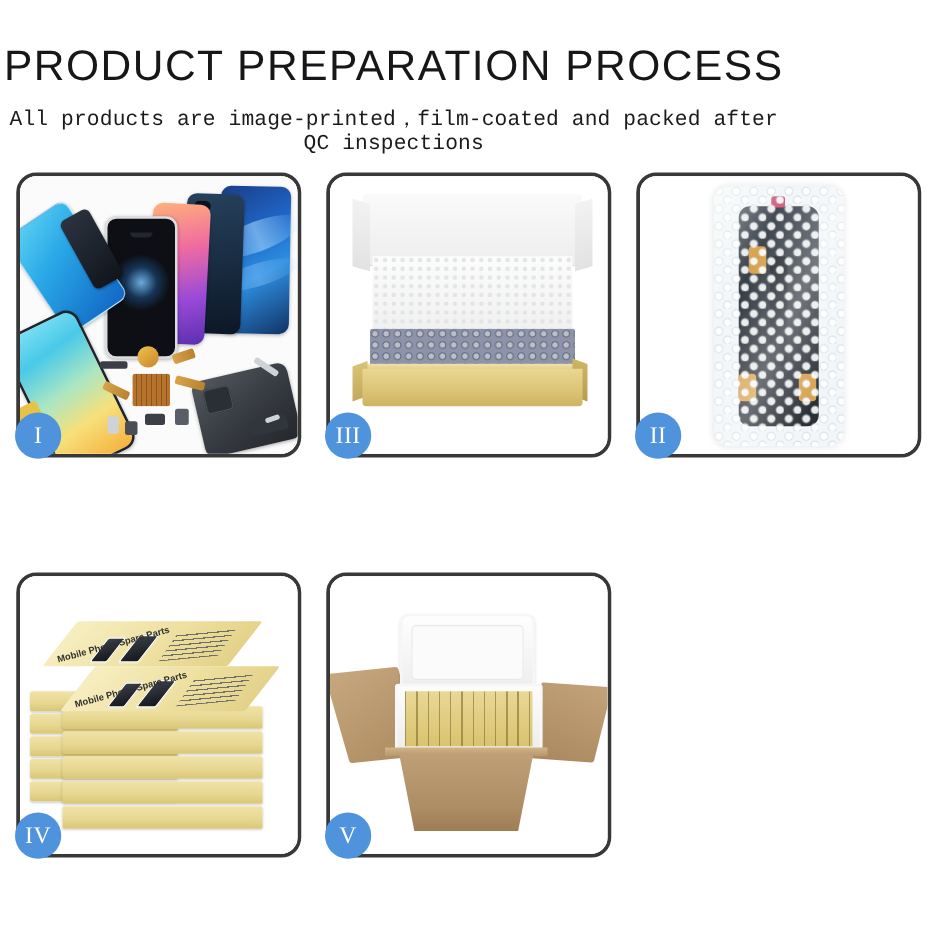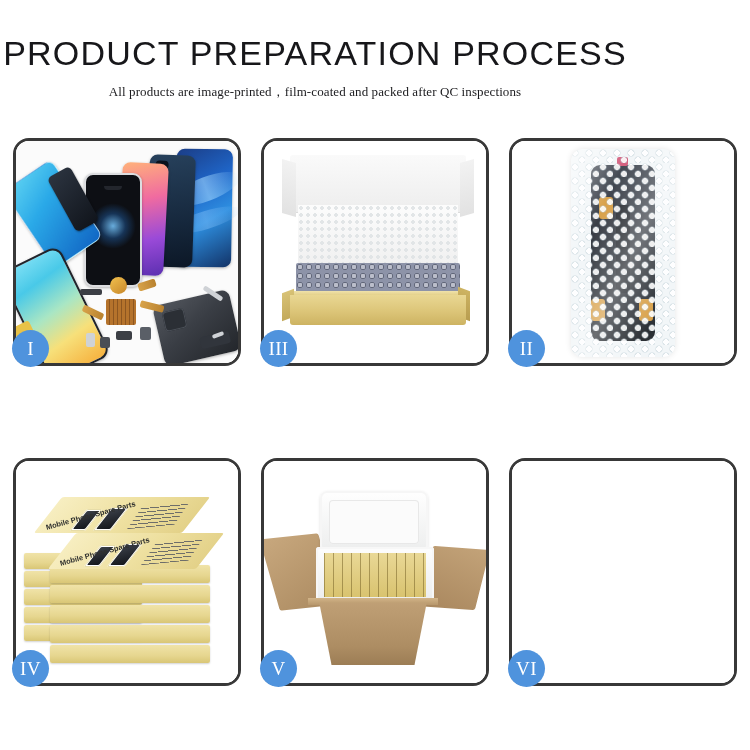--- a/index.html
+++ b/index.html
@@ -24,25 +24,25 @@
     font-size: 34px;
     font-weight: 400;
     letter-spacing: 1.2px;
     color: #17171a;
     line-height: 1.05;
     font-family: "Liberation Sans", sans-serif;
   }
   .subtitle {
     margin: 0;
     padding-top: 11px;
-    font-size: 13px;
+    font-size: 17px;
     font-weight: 400;
     color: #1b1b1e;
     letter-spacing: 0.1px;
-    font-family: Liberation Serif, serif;
+    font-family: Liberation Mono, monospace;
   }
 
   
   .grid {
     position: absolute;
     left: 13px;
     top: 138px;
     width: 724px;
     display: grid;
     grid-template-columns: repeat(3, 228px);
@@ -493,28 +493,14 @@
       <div class="p5-flap-r"></div>
       <div class="p5-foam-lid"></div>
       <div class="p5-foam-body"></div>
       <div class="p5-inner"></div>
       <div class="p5-carton-rim"></div>
       <div class="p5-carton"></div>
     </div>
     <div class="badge">V</div>
   </div>
 
-  <div class="panel">
-    <div class="panel-photo">
-      <div class="p6-bg"></div>
-      <div class="p6-topface"></div>
-      <div class="p6-left"></div>
-      <div class="p6-right"></div>
-      <div class="p6-seam" style="left:52px; top:58px; width:118px; height:2px; transform:rotate(14deg);"></div>
-      <div class="p6-seam" style="left:54px; top:74px; width:2px; height:26px;"></div>
-      <div class="p6-tape" style="left:140px; top:28px; width:44px; height:16px; transform:rotate(16deg);"></div>
-      <div class="p6-seam" style="left:56px; top:84px; width:14px; height:14px; background:rgba(140,112,74,.5);"></div>
-      <div class="p6-seam" style="left:62px; top:148px; width:14px; height:12px; background:rgba(140,112,74,.45);"></div>
-    </div>
-    <div class="badge">VI</div>
-  </div>
 
 </div>
 
 </body></html>

